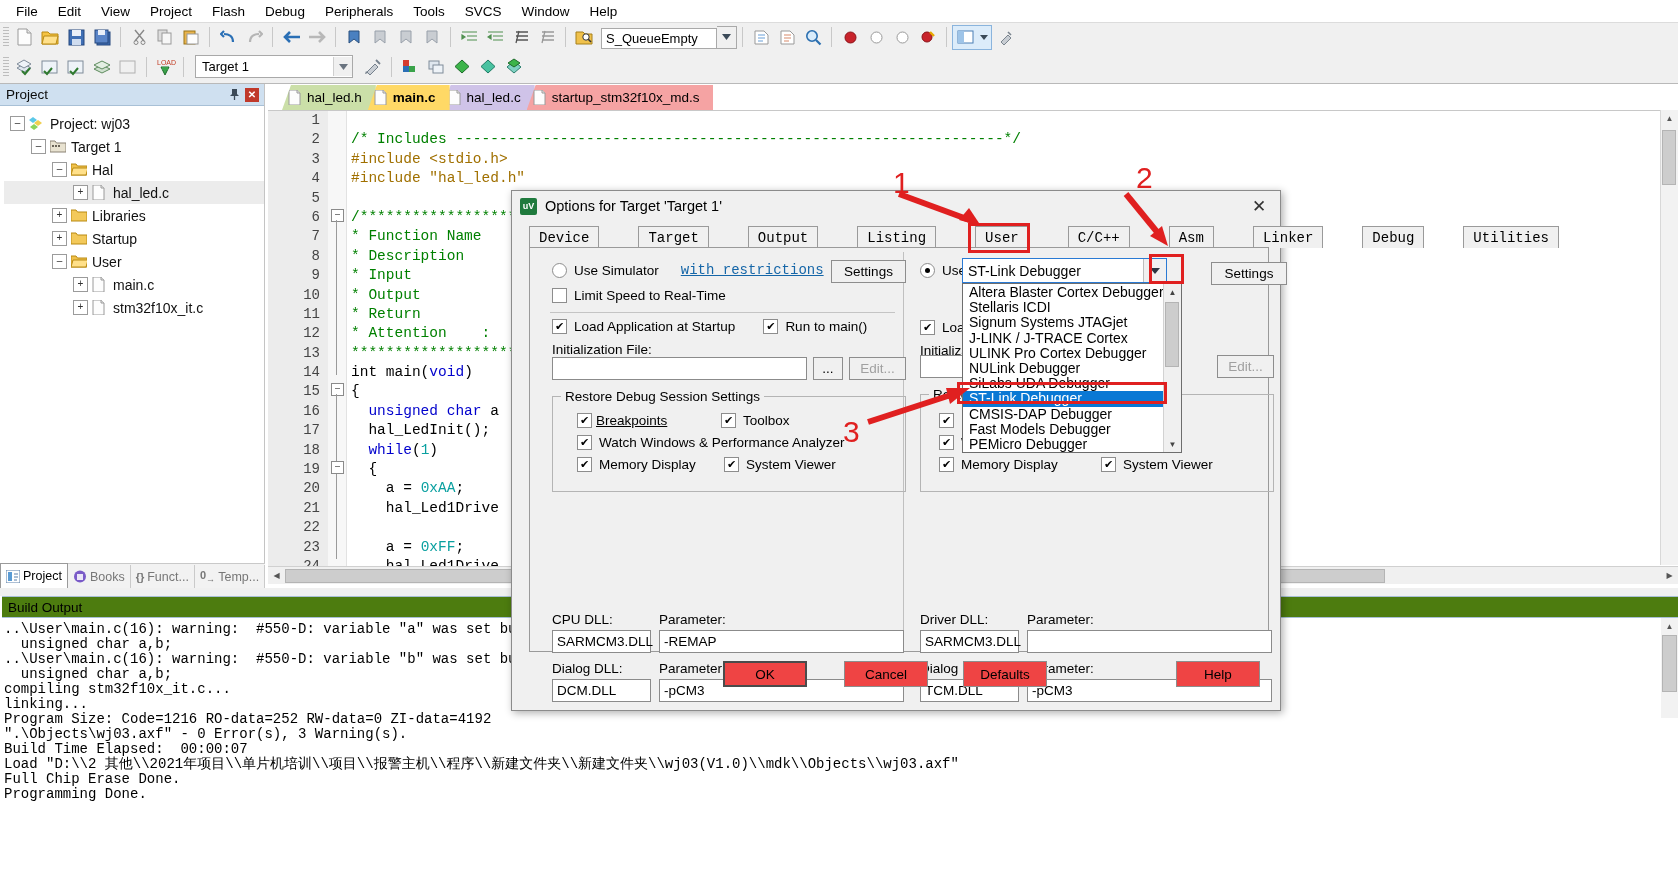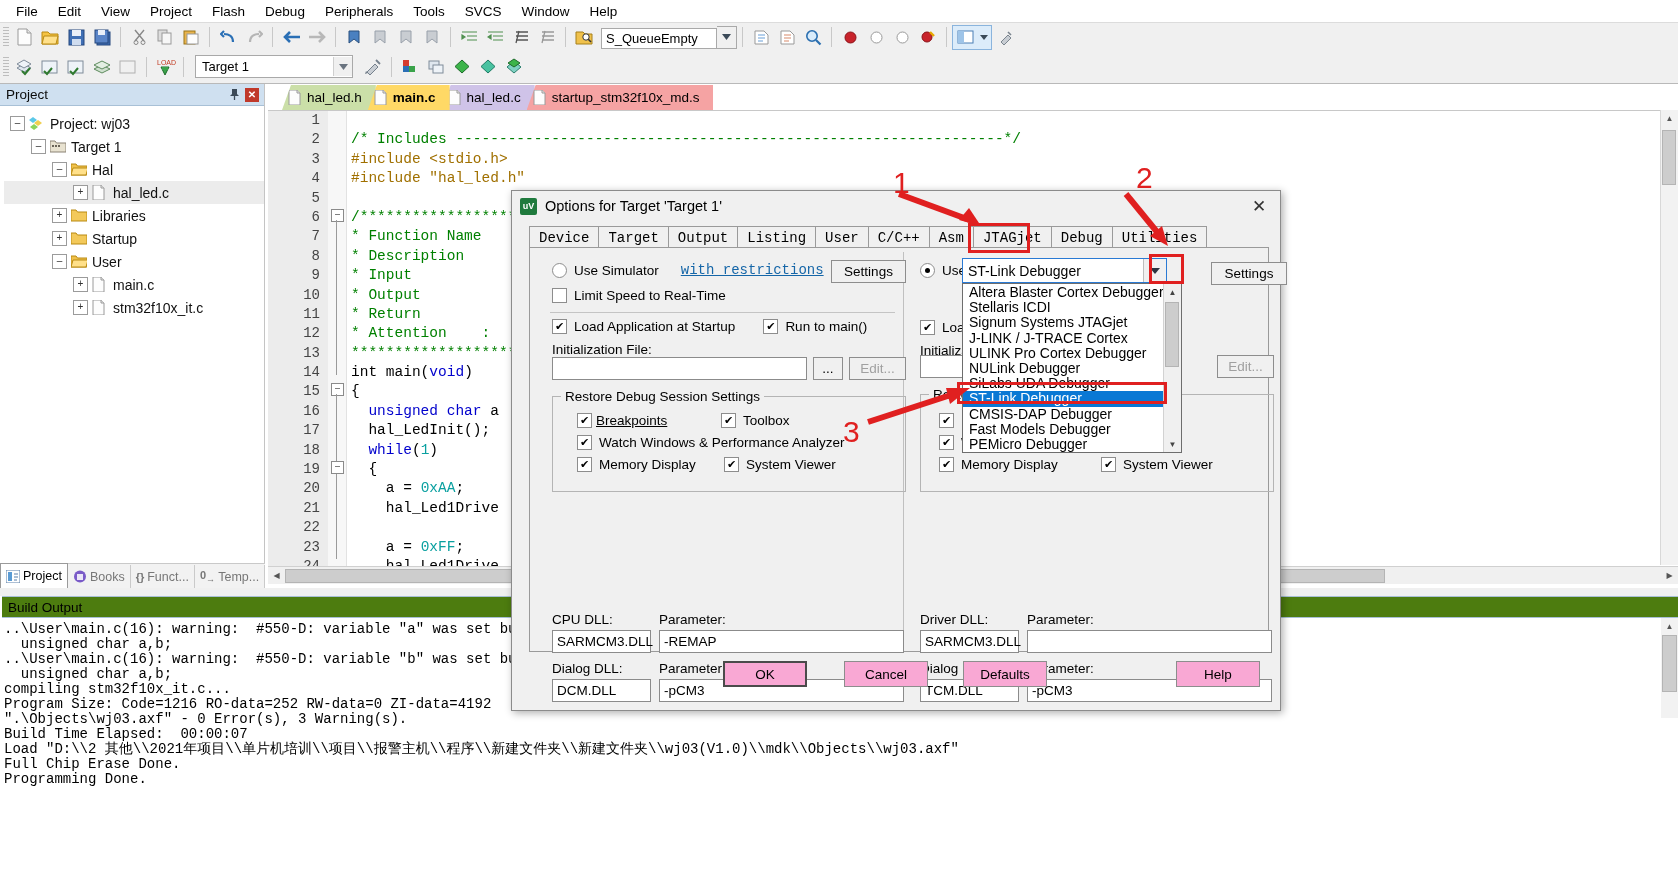--- a/index.html
+++ b/index.html
@@ -111,21 +111,21 @@
 
   
   .dlg{position:absolute;left:511px;top:190px;width:770px;height:521px;background:#f0f0f0;
        border:1px solid #8b8b8b;box-shadow:2px 2px 8px rgba(0,0,0,.32);box-sizing:border-box;}
   .dlgtitle{height:30px;background:#f0f0f0;display:flex;align-items:center;padding-left:8px;box-sizing:border-box;}
   .dlgicon{width:17px;height:17px;background:#1f7a3d;color:#fff;font-size:9px;font-weight:bold;
            display:flex;align-items:center;justify-content:center;margin-right:8px;border-radius:2px;}
   .dlgtitle .t{font-size:14.5px;color:#000;flex:1;}
   .dlgclose{width:42px;height:29px;display:flex;align-items:center;justify-content:center;font-size:17px;color:#333;}
 
-  .tabstrip{position:absolute;left:17px;top:35px;width:740px;height:22px;display:flex;align-items:flex-end;}
+  .tabstrip{position:absolute;left:17px;top:35px;width:740px;height:22px;display:flex;align-items:flex-end;gap:40px;}
   .dtab{height:21px;display:flex;align-items:center;padding:0 9px;font-family:"Liberation Mono",monospace;
         font-size:14px;border:1px solid #9a9a9a;border-bottom:none;background:#f0f0f0;margin-right:-1px;
         color:#000;}
   .dtab.active{background:#f0f0f0;font-weight:normal;}
   .tabbody{position:absolute;left:17px;top:56px;width:740px;height:405px;border:1px solid #9a9a9a;
            border-top:1px solid #9a9a9a;background:#f0f0f0;box-sizing:border-box;}
 
   .col{position:absolute;top:6px;width:364px;}
   .colL{left:6px;}
   .colR{left:376px;}
@@ -153,21 +153,21 @@
   .combo .ar{width:22px;height:23px;background:#f0f0f0;border-left:1px solid #bdbdbd;
              display:flex;align-items:center;justify-content:center;}
   .droplist{position:absolute;background:#fff;border:1px solid #6d6d6d;box-sizing:border-box;z-index:60;}
   .dlitem{height:15.2px;line-height:15.2px;padding-left:6px;font-size:14px;white-space:nowrap;overflow:hidden;}
   .dlitem.sel{background:#0a78d4;color:#fff;}
   .dlscroll{position:absolute;right:0;top:0;width:17px;height:100%;background:#f0f0f0;border-left:1px solid #d2d2d2;}
   .dlscroll .arw{height:16px;display:flex;align-items:center;justify-content:center;font-size:8px;color:#444;}
   .dlscroll .thumb{position:absolute;left:1px;width:14px;background:#cdcdcd;border:1px solid #b4b4b4;box-sizing:border-box;}
 
   .dlgbtns{position:absolute;left:0;top:466px;width:770px;height:40px;}
-  .bigbtn{position:absolute;top:4px;height:26px;width:84px;border:1px solid #8d8d8d;background:#f9a8d4;
+  .bigbtn{position:absolute;top:4px;height:26px;width:84px;border:1px solid #8d8d8d;background:#ef4444;
           font-size:13.5px;display:flex;align-items:center;justify-content:center;box-sizing:border-box;}
   .bigbtn.def{border:2px solid #4b4b4b;}
 
   
   .annot{position:absolute;color:#e02020;font-size:30px;font-family:"Liberation Sans",sans-serif;z-index:90;}
   .hl{position:absolute;border:3px solid #e02020;z-index:80;box-sizing:border-box;}
   svg.arrow{position:absolute;z-index:85;overflow:visible;}
 </style>
 </head>
 <body>
@@ -674,20 +674,21 @@
 
   <div class="bohdr">
     <div class="t">Build Output</div>
   </div>
   <div class="bobody" id="bobody">
       <div class="boline">..\User\main.c(16): warning:  #550-D: variable "a" was set but never</div>
       <div class="boline">  unsigned char a,b;</div>
       <div class="boline">..\User\main.c(16): warning:  #550-D: variable "b" was set but never</div>
       <div class="boline">  unsigned char a,b;</div>
       <div class="boline">compiling stm32f10x_it.c...</div>
+      <div class="boline">linking...</div>
       <div class="boline">Program Size: Code=1216 RO-data=252 RW-data=0 ZI-data=4192</div>
       <div class="boline">".\Objects\wj03.axf" - 0 Error(s), 3 Warning(s).</div>
       <div class="boline">Build Time Elapsed:  00:00:07</div>
       <div class="boline">Load "D:\\2 其他\\2021年项目\\单片机培训\\项目\\报警主机\\程序\\新建文件夹\\新建文件夹\\wj03(V1.0)\\mdk\\Objects\\wj03.axf"</div>
       <div class="boline">Full Chip Erase Done.</div>
       <div class="boline">Programming Done.</div>
     </div>
   <div class="bovscroll">
     <div style="height:16px;display:flex;align-items:center;justify-content:center;font-size:8px;color:#555;">▲</div>
     <div style="margin:1px;height:55px;background:#cdcdcd;border:1px solid #b4b4b4;"></div>
@@ -701,21 +702,21 @@
     </div>
 
     <div class="tabstrip" id="dlgtabs">
         <div class="dtab">Device</div>
         <div class="dtab">Target</div>
         <div class="dtab">Output</div>
         <div class="dtab">Listing</div>
         <div class="dtab">User</div>
         <div class="dtab">C/C++</div>
         <div class="dtab">Asm</div>
-        <div class="dtab">JTAGjet</div>
+        <div class="dtab">Linker</div>
         <div class="dtab active">Debug</div>
         <div class="dtab">Utilities</div>
       </div>
 
     <div class="tabbody">
       <div class="vdiv"></div>
 
       <div class="col colL">
         <div class="row" style="margin:8px 0 0 16px;">
           <span class="radio"></span>

